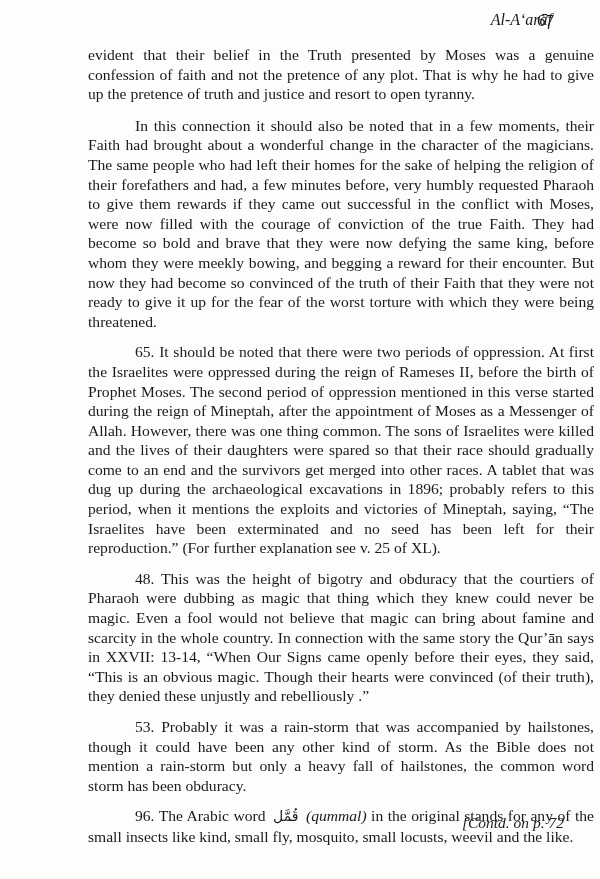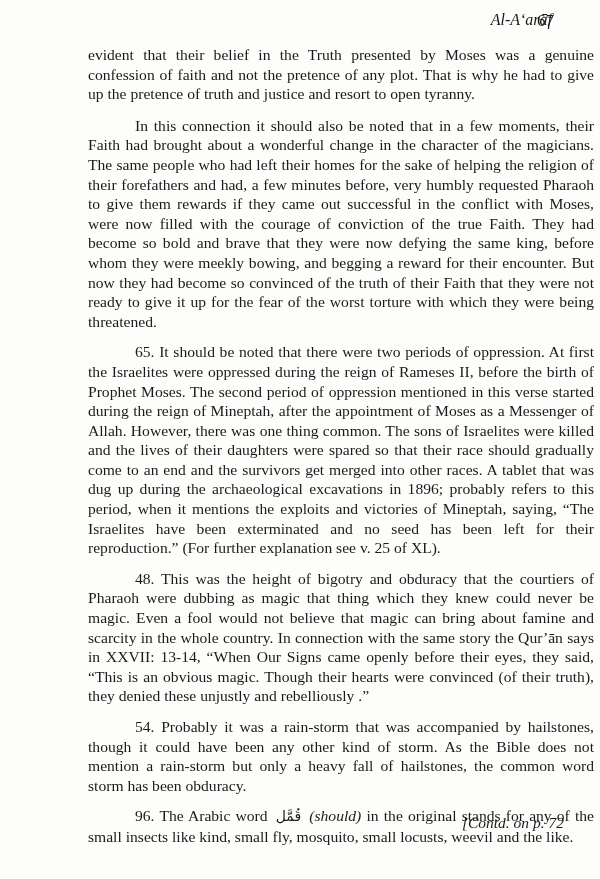--- a/index.html
+++ b/index.html
@@ -95,29 +95,29 @@
       <span>65.</span>
       <span>It   should be noted that there were two periods of oppression. At first the  Israelites  were  oppressed   during the reign of Rameses II, before the birth of Prophet  Moses.  The  second  period of oppression mentioned in this verse started during  the  reign   of Mineptah, after the appointment of Moses as a Messenger of Allah.  However,   there was one thing common. The sons of Israelites were killed and  the  lives  of  their  daughters   were spared so that their race should gradually come  to  an  end   and the survivors get merged into other races. A tablet that was dug  up  during  the  archaeological  excavations  in  1896;  probably refers to this period,  when  it  mentions  the  exploits  and  victories of Mineptah, saying, “The Israelites  have  been  exterminated  and  no  seed  has  been   left for their reproduction.” (For further explanation see v. 25 of XL).</span>
     </p>
 
     <p class="para indent">
       <span>48.</span>
       <span>This was the height of bigotry and  obduracy that the courtiers of Pharaoh  were dubbing as magic that thing which they knew could never be magic. Even  a  fool  would  not believe that magic can bring about famine and scarcity in the  whole  country.  In connection with the same story the Qur’ān says in XXVII: 13-14,  “When  Our  Signs  came   openly before their eyes, they said, “This is an obvious  magic.  Though  their  hearts were convinced (of their truth), they denied these unjustly and rebelliously .”</span>
     </p>
 
     <p class="para indent">
-      <span>54.</span>
+      <span>53.</span>
       <span>Probably  it  was  a  rain-storm  that  was accompanied by hailstones, though  it  could have been any other kind of storm. As the Bible does not mention a   rain-storm but only a heavy fall of hailstones, the common word storm has been obduracy.</span>
     </p>
 
     <p class="para indent">
       <span>96.</span>
       <span>The  Arabic  word</span>
       <span class="arabic">قُمَّل</span>
-      <span class="italic">(should)</span>
+      <span class="italic">(qummal)</span>
       <span>in the original stands for any of the small  insects  like  kind,  small fly,  mosquito, small locusts, weevil and the like.</span>
     </p>
 
   </div>
 
   <div class="contd">[Contd.  on p. 72</div>
 
 </div>
 
 </body></html>

